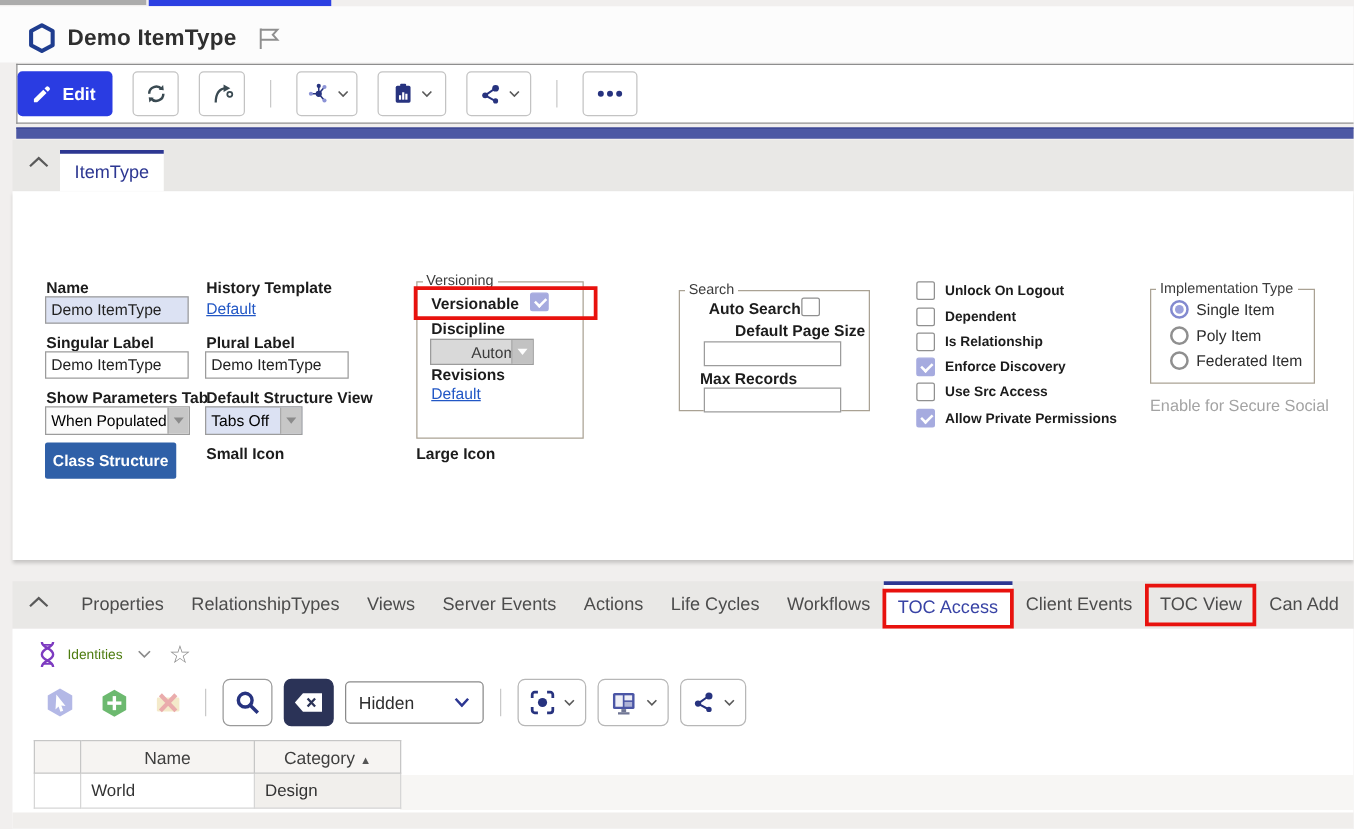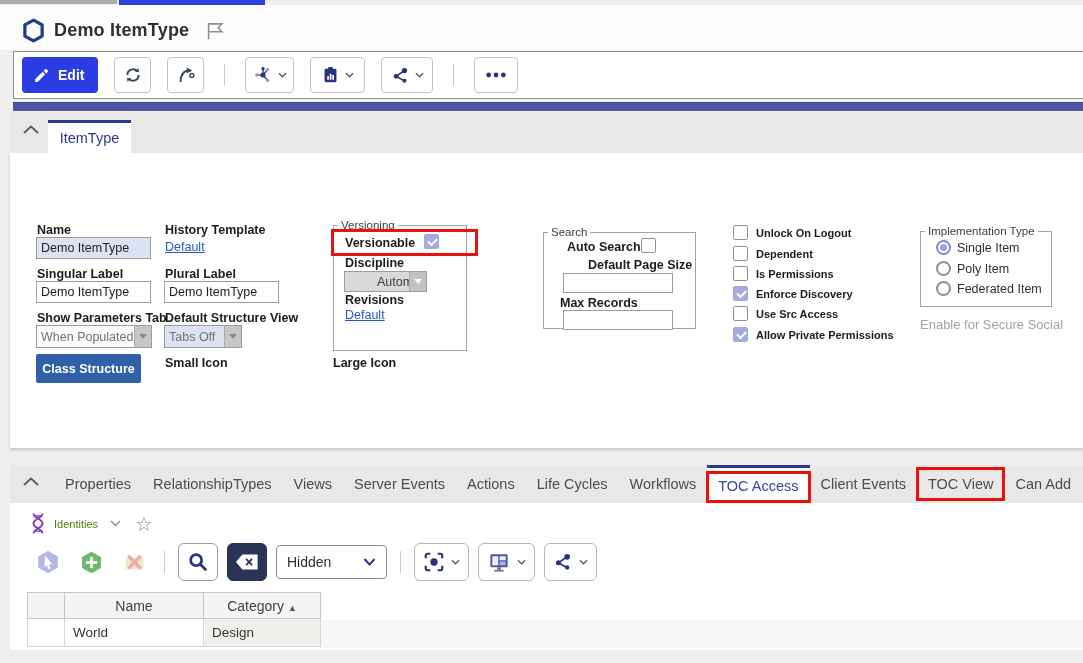--- a/index.html
+++ b/index.html
@@ -11,21 +11,21 @@
   .topbar-gray { position:absolute; left:0; top:0; width:117px; height:4px; background:#acacac; }
   .topbar-blue { position:absolute; left:119px; top:0; width:146px; height:5px; background:#2c40e2; }
 
   
   .header { position:absolute; left:0; top:5px; width:1083px; height:45px; background:#fcfcfc; }
   .title-row { position:absolute; left:22px; top:13px; display:flex; align-items:center; gap:9px; }
   .page-title { font-size:18px; font-weight:bold; color:#2f2f2f; letter-spacing:.2px; }
 
   
   .main-toolbar { position:absolute; left:13px; top:51px; right:0; height:48px; background:#fff;
-    border:1px solid #8e8e8e; border-right:none; display:flex; align-items:center; padding-left:8px; gap:16px; }
+    border:1px solid #8e8e8e; border-right:none; display:flex; align-items:center; gap:16px; }
   .btn-edit { height:36px; padding:0 14px 0 11px; background:#2a3ce2; border:none; border-radius:4px;
     color:#fff; font-size:14px; font-weight:bold; display:flex; align-items:center; gap:8px; cursor:pointer;
     font-family:"Liberation Sans", sans-serif; }
   .tb-btn { height:36px; min-width:37px; padding:0 6px; background:#fff; border:1px solid #c3c3c3;
     border-radius:4px; display:flex; align-items:center; justify-content:center; gap:5px; cursor:pointer; }
   .tb-sep { width:1px; height:22px; background:#c9c9c9; margin:0 4px; }
 
   .blue-bar { position:absolute; left:13px; top:102px; right:0; height:9px; background:#4d58a4; border-top:1px solid #3a4490; }
 
   
@@ -37,21 +37,21 @@
     border-top:3px solid #2d3792; color:#2d3792; font-size:14.5px; display:flex; align-items:center; justify-content:center; cursor:pointer; }
 
   .flabel { position:absolute; font-size:12.5px; font-weight:bold; color:#1c1c1c; white-space:nowrap; }
   .ftext  { position:absolute; font-size:12.5px; color:#3a3a3a; white-space:nowrap; }
   .finput { position:absolute; height:22px; border:1px solid #9c9c9c; background:#fff; font-size:12.5px;
     color:#222; padding:0 4px; font-family:"Liberation Sans", sans-serif; }
   .finput.lav { background:#dce2f3; }
   .flink { position:absolute; font-size:12.5px; color:#2257c5; text-decoration:underline; cursor:pointer; white-space:nowrap; }
 
   .fselect { position:absolute; height:23px; border:1px solid #9c9c9c; background:#fbfbfb; display:flex; align-items:center; cursor:pointer; }
-  .fselect .val { flex:1; font-size:12.5px; color:#737373; padding:0 4px; white-space:nowrap; overflow:hidden; }
+  .fselect .val { flex:1; font-size:12.5px; color:#000000; padding:0 4px; white-space:nowrap; overflow:hidden; }
   .fselect .arrow { width:17px; height:100%; background:#c7c7c7; border-left:1px solid #aaa; display:flex; align-items:center; justify-content:center; }
   .fselect .arrow:after { content:''; width:0; height:0; border:4px solid transparent; border-top:5px solid #8b8b8b; margin-top:4px; }
   .fselect.lav { background:#dce2f3; }
   .fselect.dis { background:#d9d9d9; }
   .fselect.dis .val { color:#3c3c3c; }
   .fselect.dis .arrow { background:#c2c2c2; }
   .fselect.dis .arrow:after { border-top-color:#fdfdfd; }
 
   fieldset.group { position:absolute; border:1px solid #aaa294; padding:0; }
   fieldset.group legend { font-size:11.5px; color:#3c3c3c; margin-left:4px; padding:0 3px; }
@@ -292,21 +292,21 @@
       <div class="cbrow" style="left:723px; top:72px;">
           <span class="cb"></span>
           <span class="lbl">Unlock On Logout</span>
         </div>
       <div class="cbrow" style="left:723px; top:93px;">
           <span class="cb"></span>
           <span class="lbl">Dependent</span>
         </div>
       <div class="cbrow" style="left:723px; top:113px;">
           <span class="cb"></span>
-          <span class="lbl">Is Permissions</span>
+          <span class="lbl">Is Relationship</span>
         </div>
       <div class="cbrow" style="left:723px; top:133px;">
           <span class="cb checked"></span>
           <span class="lbl">Enforce Discovery</span>
         </div>
       <div class="cbrow" style="left:723px; top:153px;">
           <span class="cb"></span>
           <span class="lbl">Use Src Access</span>
         </div>
       <div class="cbrow" style="left:723px; top:174px;">

